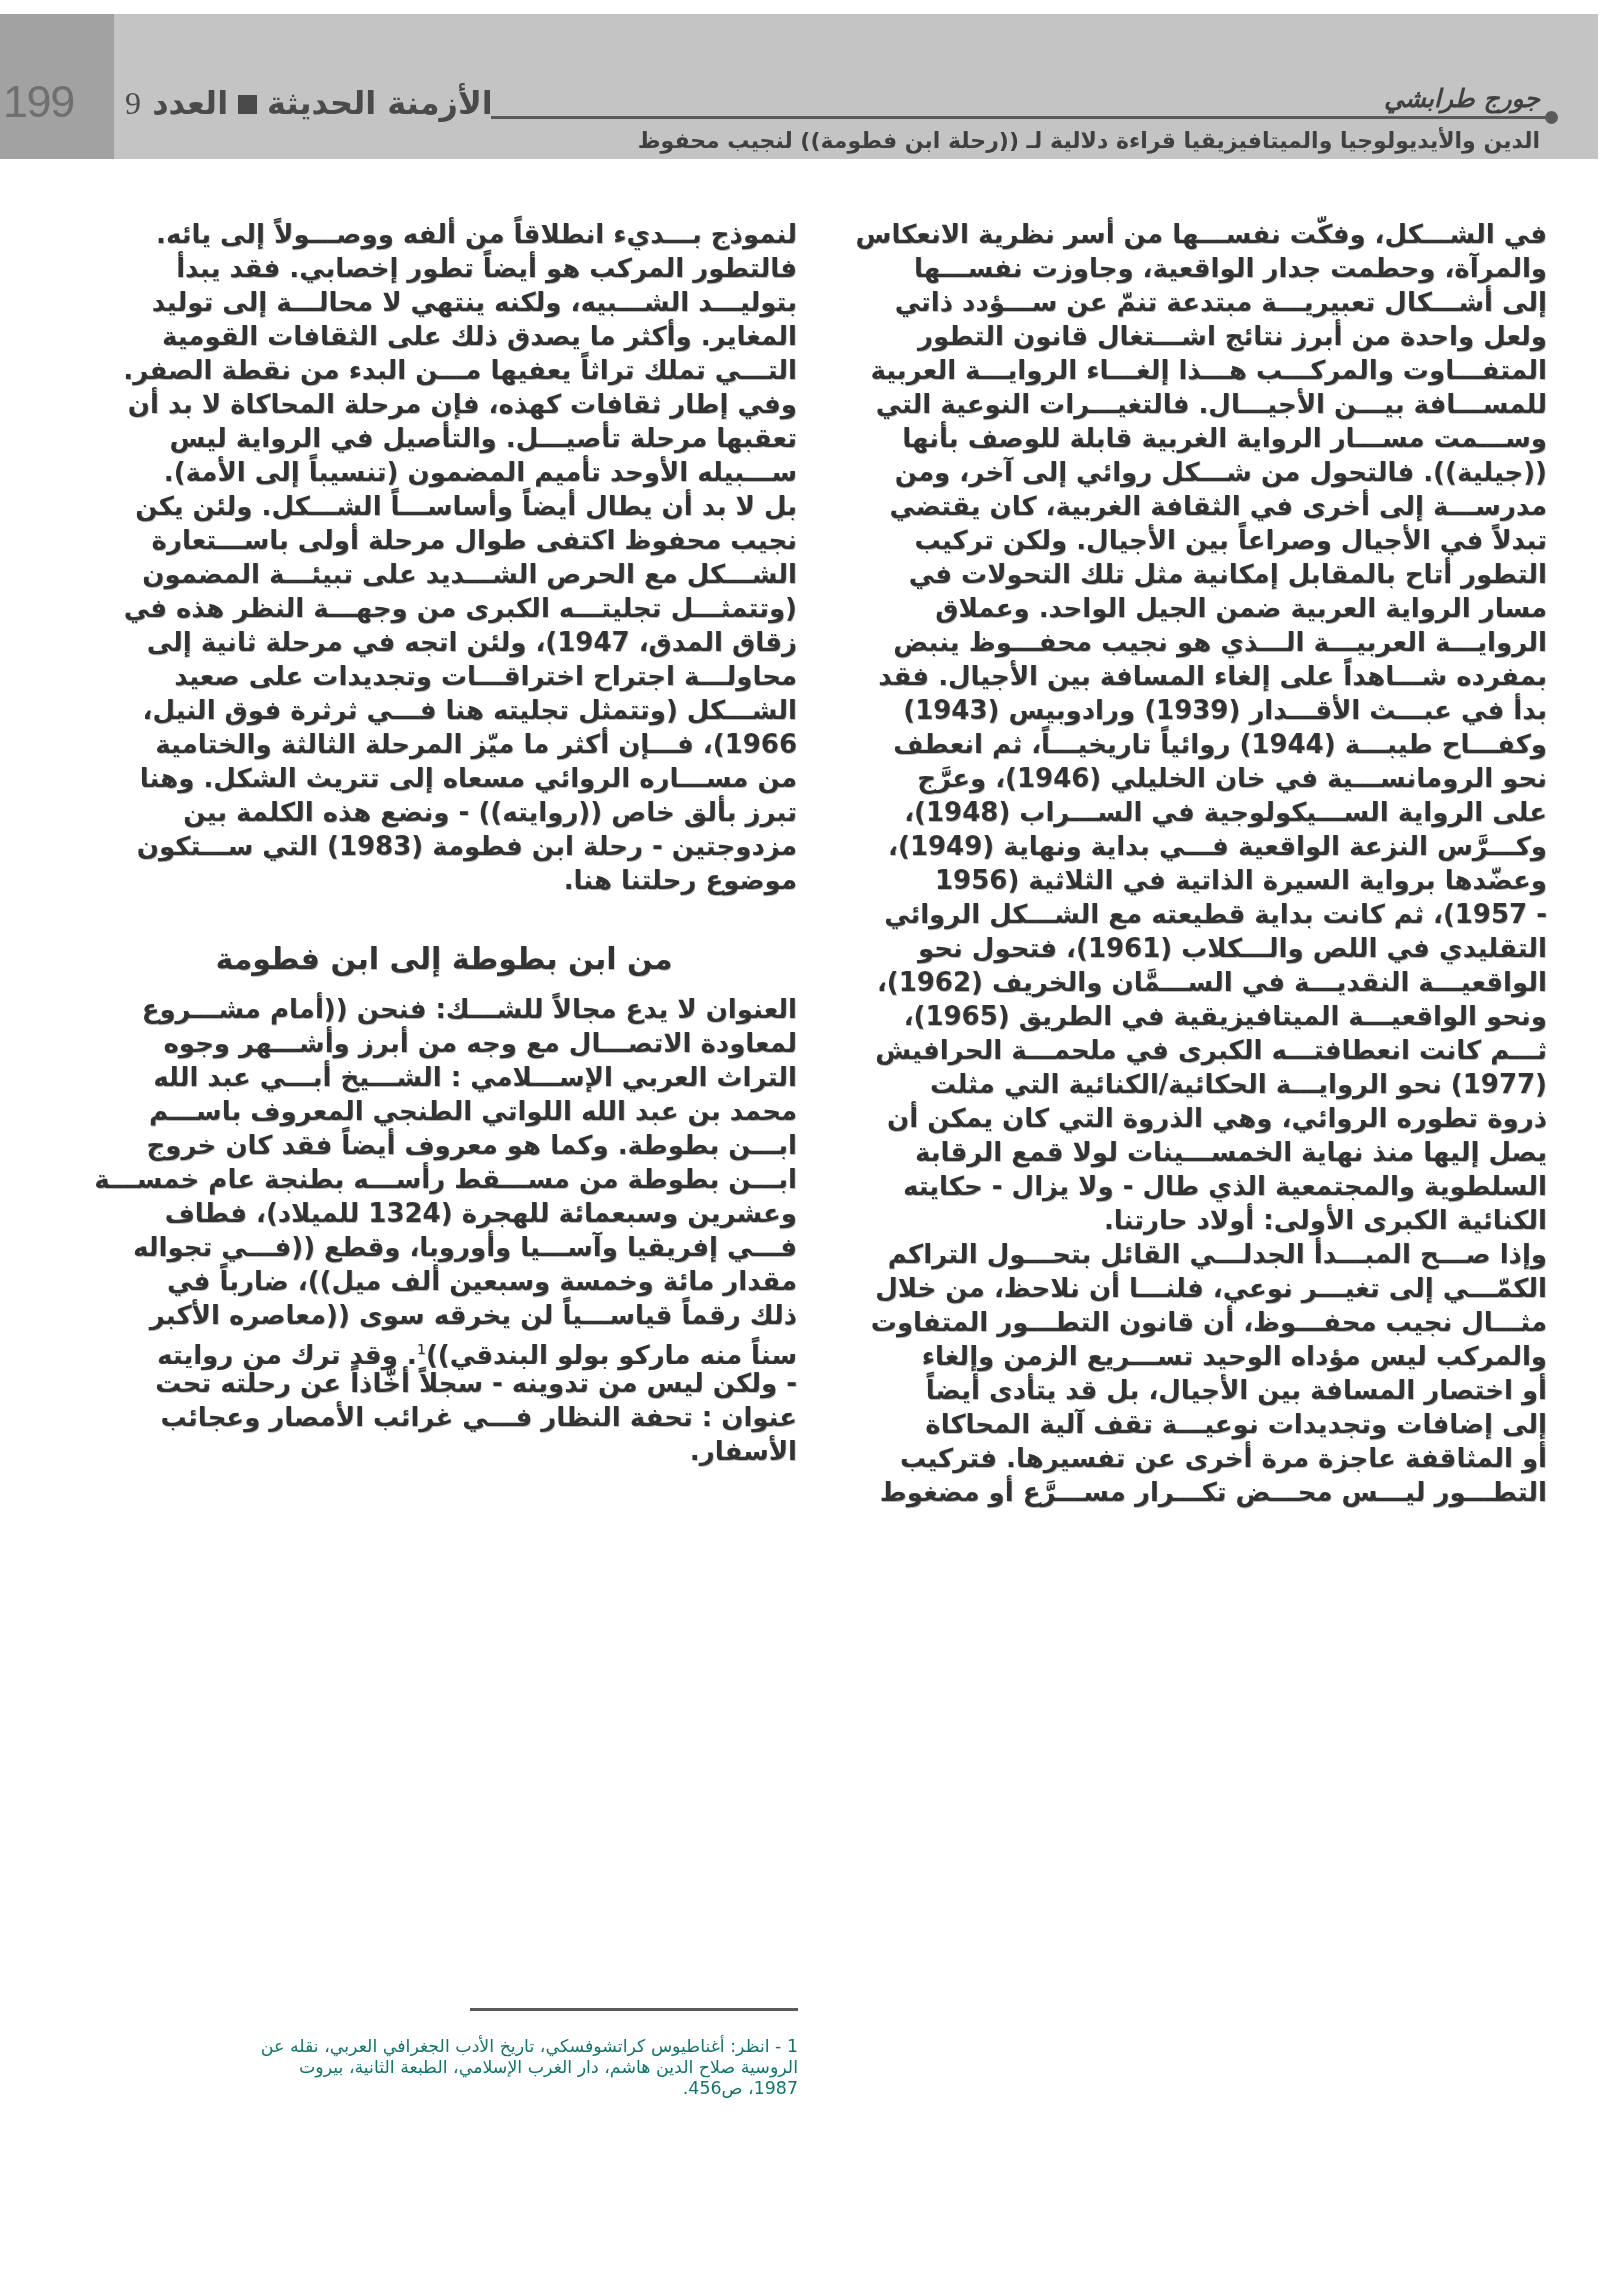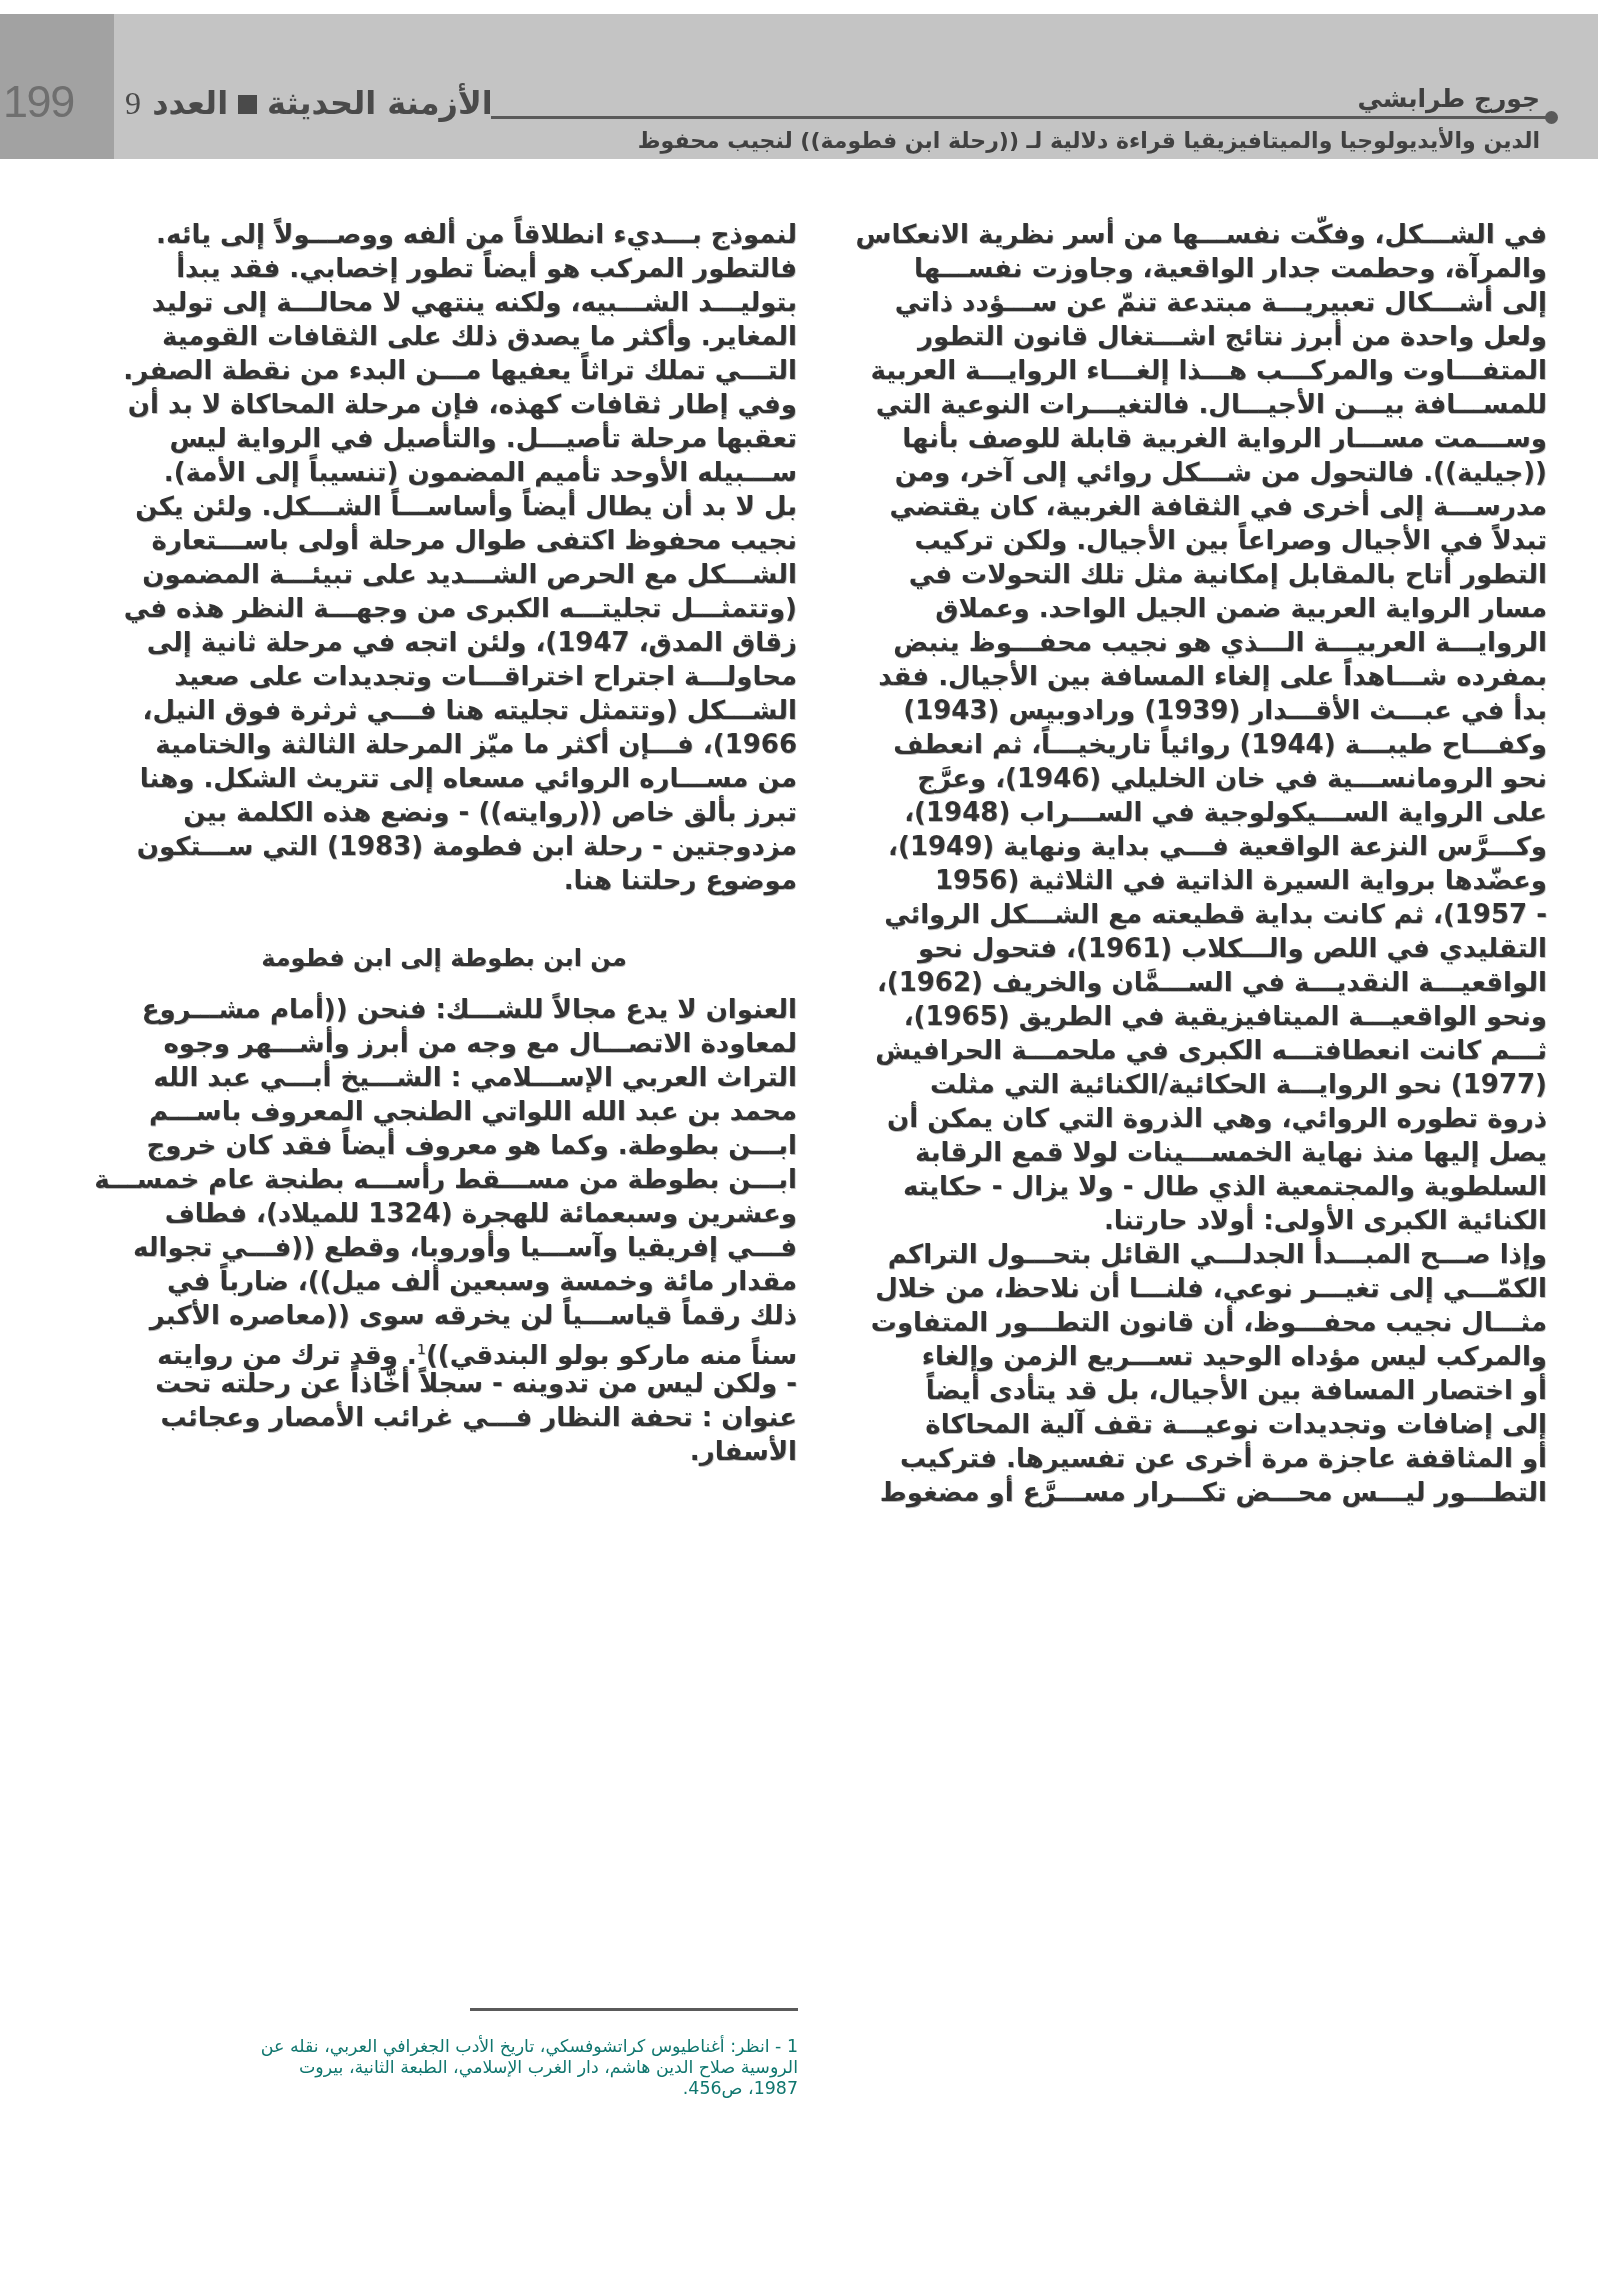--- a/index.html
+++ b/index.html
@@ -25,34 +25,34 @@
   }
   .journal .issue-num { font-weight: normal; font-family: "Liberation Serif", serif; }
   .journal .bullet { display: inline-block; width: 19px; height: 19px; background: #4a4a4a; margin: 0 10px; vertical-align: middle; }
   .header-rule {
     position: absolute; left: 491px; top: 102px; width: 1061px; height: 3.6px; background: #5a5a5a;
   }
   .header-dot {
     position: absolute; left: 1545px; top: 97px; width: 13px; height: 13px; border-radius: 50%; background: #5a5a5a;
   }
   .author {
-    position: absolute; right: 58px; top: 70px; font-size: 25px; font-weight: bold; color: #404040; direction: rtl;
+    position: absolute; right: 58px; top: 70px; font-size: 25px; font-weight: bold; color: #404040; direction: rtl; font-style: italic;
   }
   .subtitle {
     position: absolute; right: 58px; top: 114px; font-size: 22px; font-weight: bold; color: #404040; direction: rtl; white-space: nowrap;
   }
   .column {
     position: absolute; top: 217px; width: 706px; direction: rtl; text-align: justify;
     font-size: 26px; line-height: 34px; font-weight: bold; color: #333;
   }
   .col-right { left: 841px; }
   .col-left { left: 91px; }
   .line { display: block; height: 34px; white-space: nowrap; text-align: right; text-shadow: 0.7px 0.7px 0 #bdbdbd; }
   .section-heading {
-    text-align: center; font-size: 24px; font-weight: bold; height: 67px; line-height: 67px; margin-top: 27.5px;
+    text-align: center; font-size: 30px; font-weight: bold; height: 67px; line-height: 67px; margin-top: 27.5px;
     color: #333; text-shadow: 0.7px 0.7px 0 #bdbdbd;
   }
   .footnote-rule {
     position: absolute; left: 470px; top: 2008px; width: 328px; height: 2.9px; background: #5a5a5a;
   }
   .footnote {
     position: absolute; left: 94px; top: 2036px; width: 704px; direction: rtl; font-size: 17.4px; line-height: 21px; color: #0f766e;
   }
   .footnote .line { height: 21px; text-shadow: none; }
   sup { font-size: 14.5px; font-weight: normal; }

